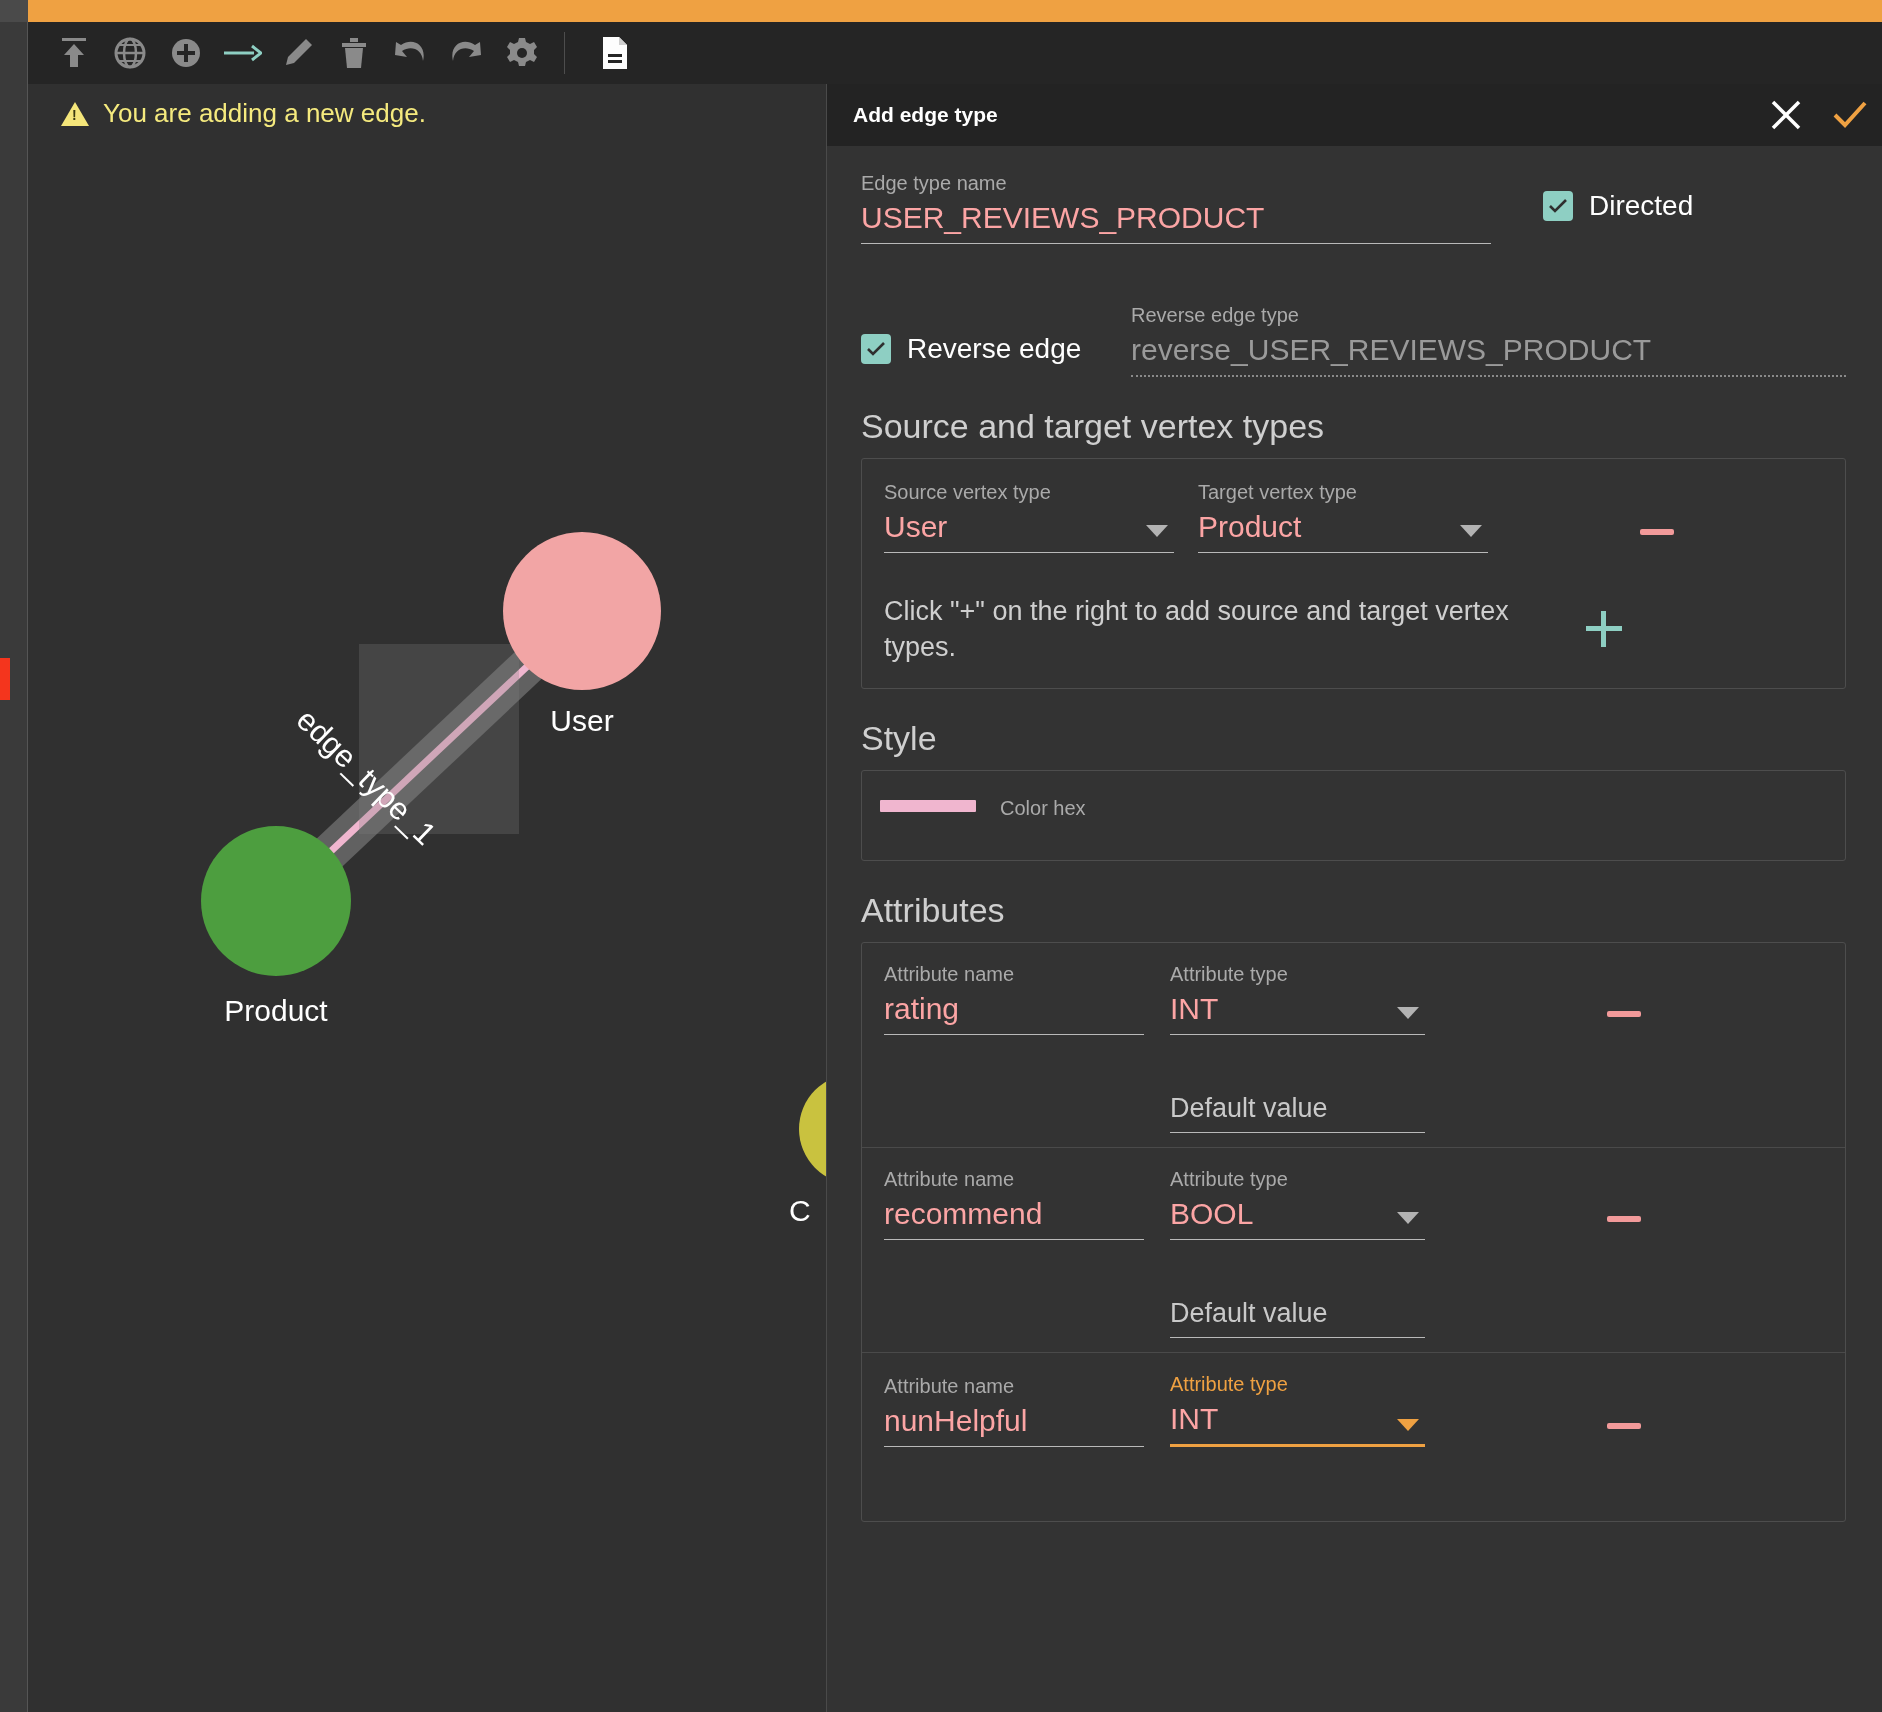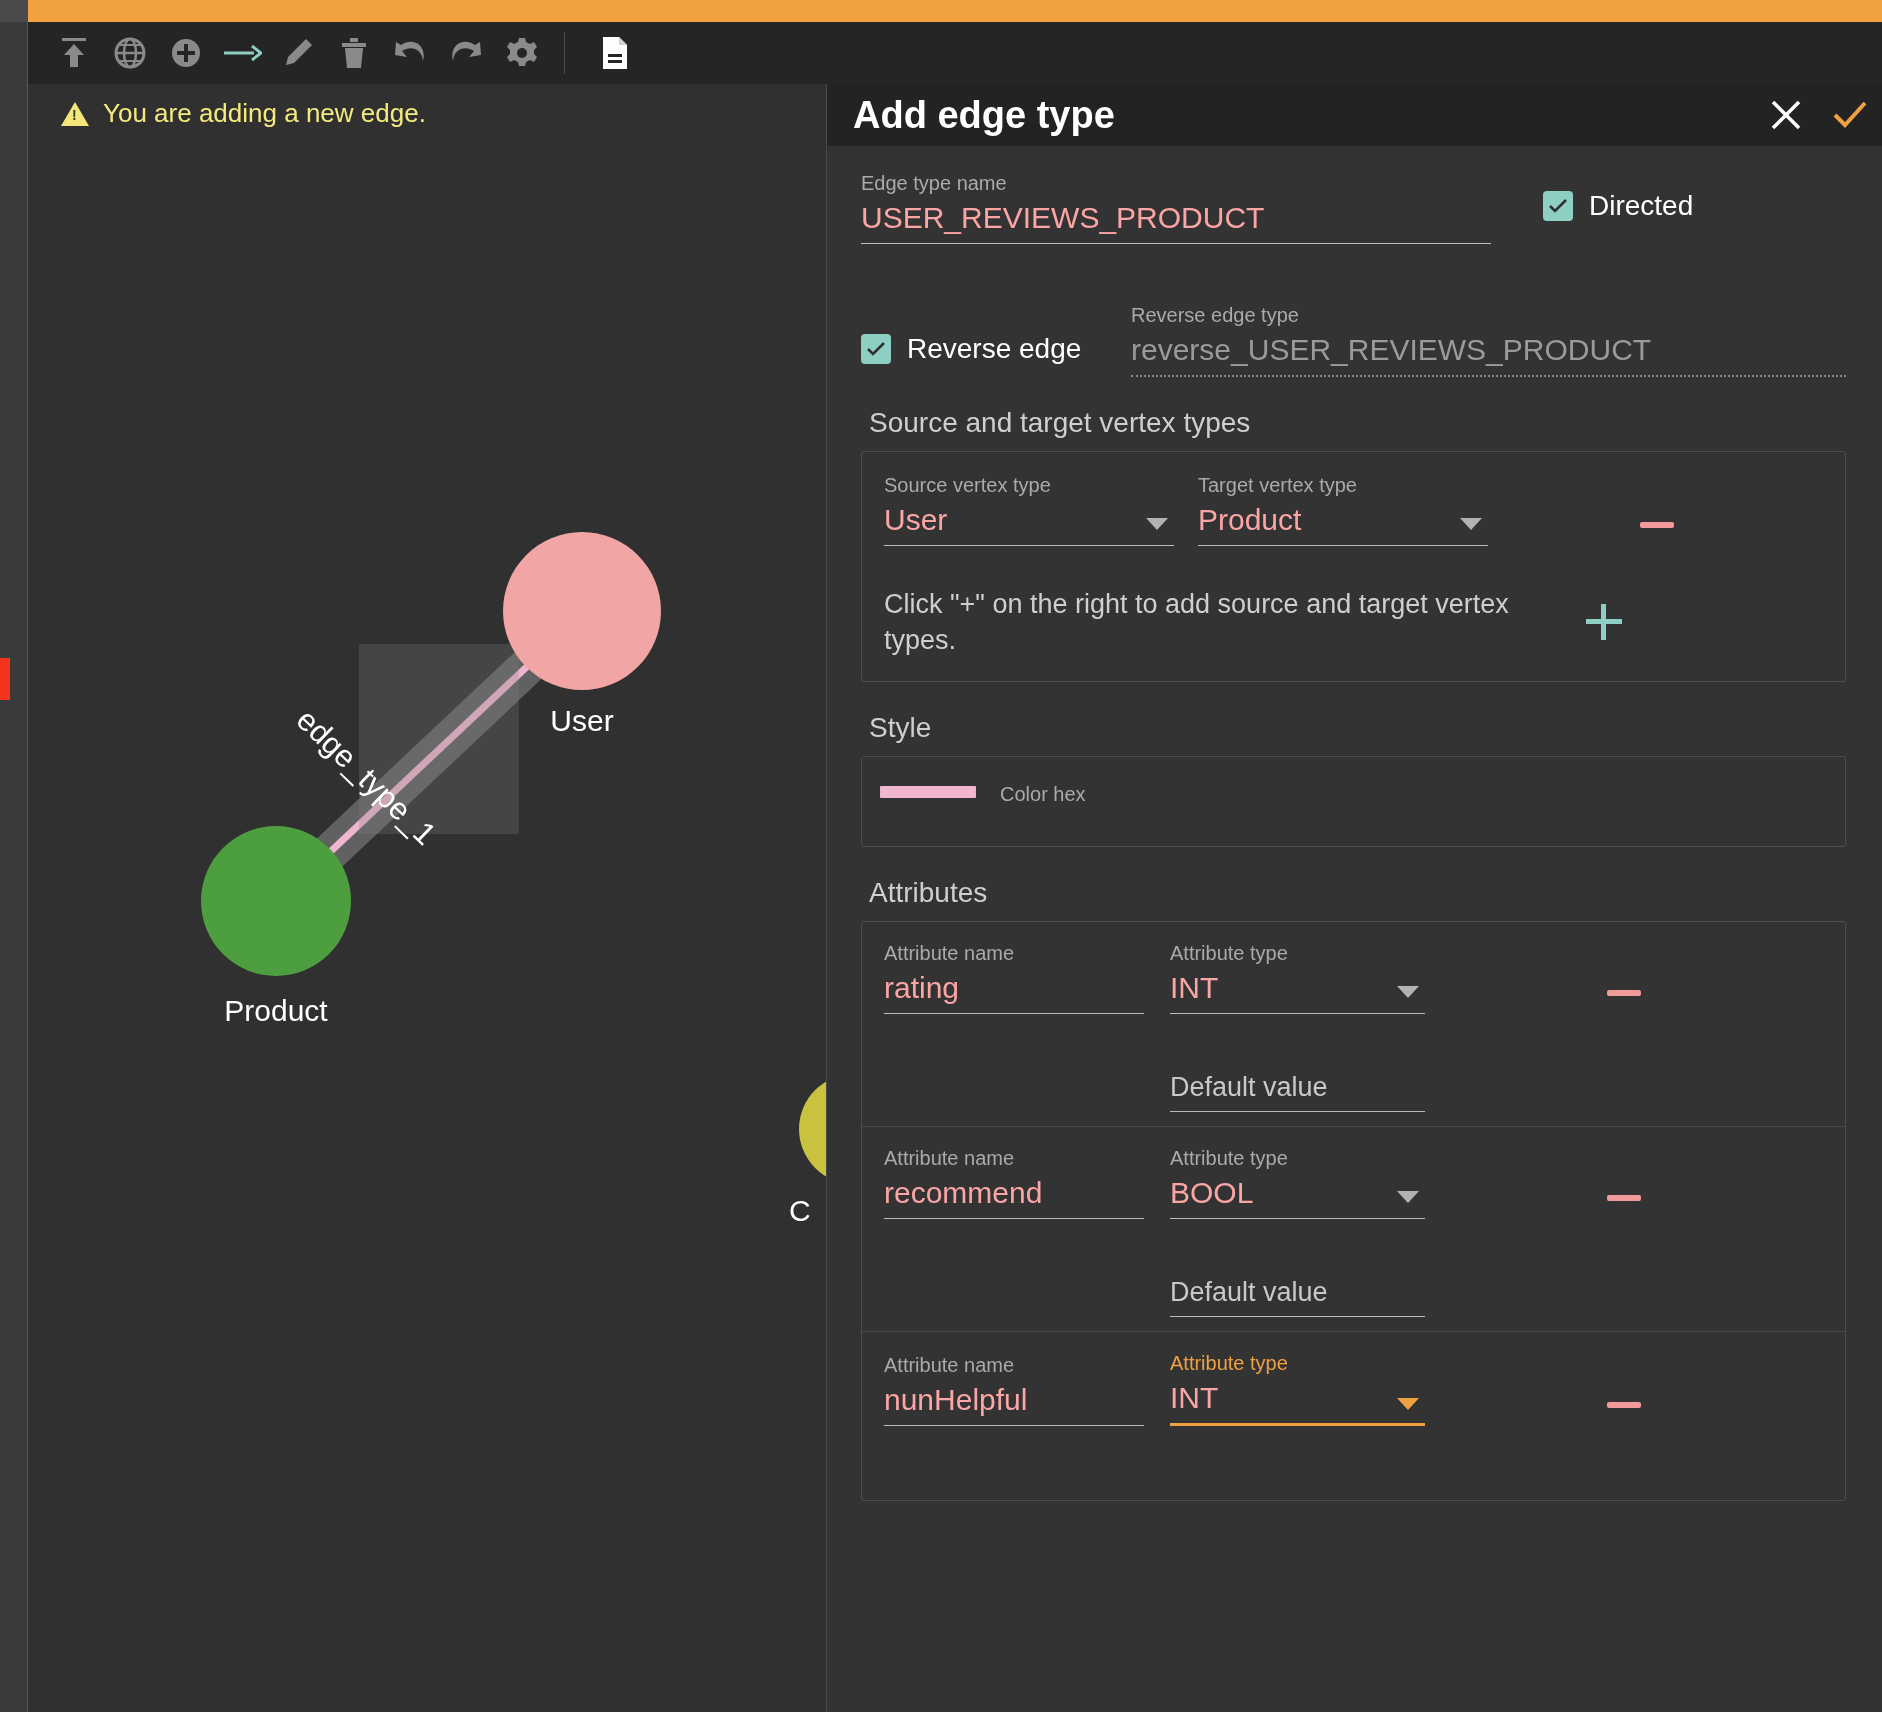--- a/index.html
+++ b/index.html
@@ -88,42 +88,42 @@
   
   .panel {
     position: absolute; right: 0; top: 84px; width: 1056px; height: 1628px;
     background: #333333; border-left: 1px solid #4a4a4a;
     overflow: hidden;
   }
   .panel-head {
     height: 62px; background: #232323;
     display: flex; align-items: center; padding: 0 0 0 26px;
   }
-  .panel-title { color: #fff; font-size: 38px; font-weight: bold; flex: 1; }
+  .panel-title { color: #fff; font-size: 21px; font-weight: bold; flex: 1; }
   .head-ic { width: 64px; height: 62px; display:flex; align-items:center; justify-content:center; cursor:pointer; }
 
   .panel-body { padding: 26px 36px 0 34px; }
 
   .fld-label { color: #aaa; font-size: 20px; margin-bottom: 6px; }
   .fld-val { color: #fca5a5; font-size: 30px; padding-bottom: 8px; }
   .underline { border-bottom: 1px solid #b9b9b9; }
   .underline-dot { border-bottom: 2px dotted #8a8a8a; }
   .fld-val.muted { color: #9a9a9a; }
 
   .row { display: flex; align-items: flex-start; }
 
   .cbx {
     width: 30px; height: 30px; border-radius: 4px; background: #8ecfc3;
     display: flex; align-items: center; justify-content: center; cursor: pointer;
     flex: 0 0 auto;
   }
   .cbx svg { display:block; }
   .cbx-text { color: #fff; font-size: 28px; margin-left: 16px; }
 
-  .sec-title { color: #cfcfcf; font-size: 28px; margin: 30px 0 12px 8px; }
+  .sec-title { color: #cfcfcf; font-size: 34px; margin: 30px 0 12px 0; }
   .sec-box {
     border: 1px solid #4d4d4d; border-radius: 3px; padding: 22px 20px 22px 22px;
   }
 
   .dd-wrap { position: relative; }
   .caret {
     position: absolute; right: 6px; bottom: 16px;
     width: 0; height: 0; border-left: 11px solid transparent;
     border-right: 11px solid transparent; border-top: 12px solid #b3b3b3;
   }

